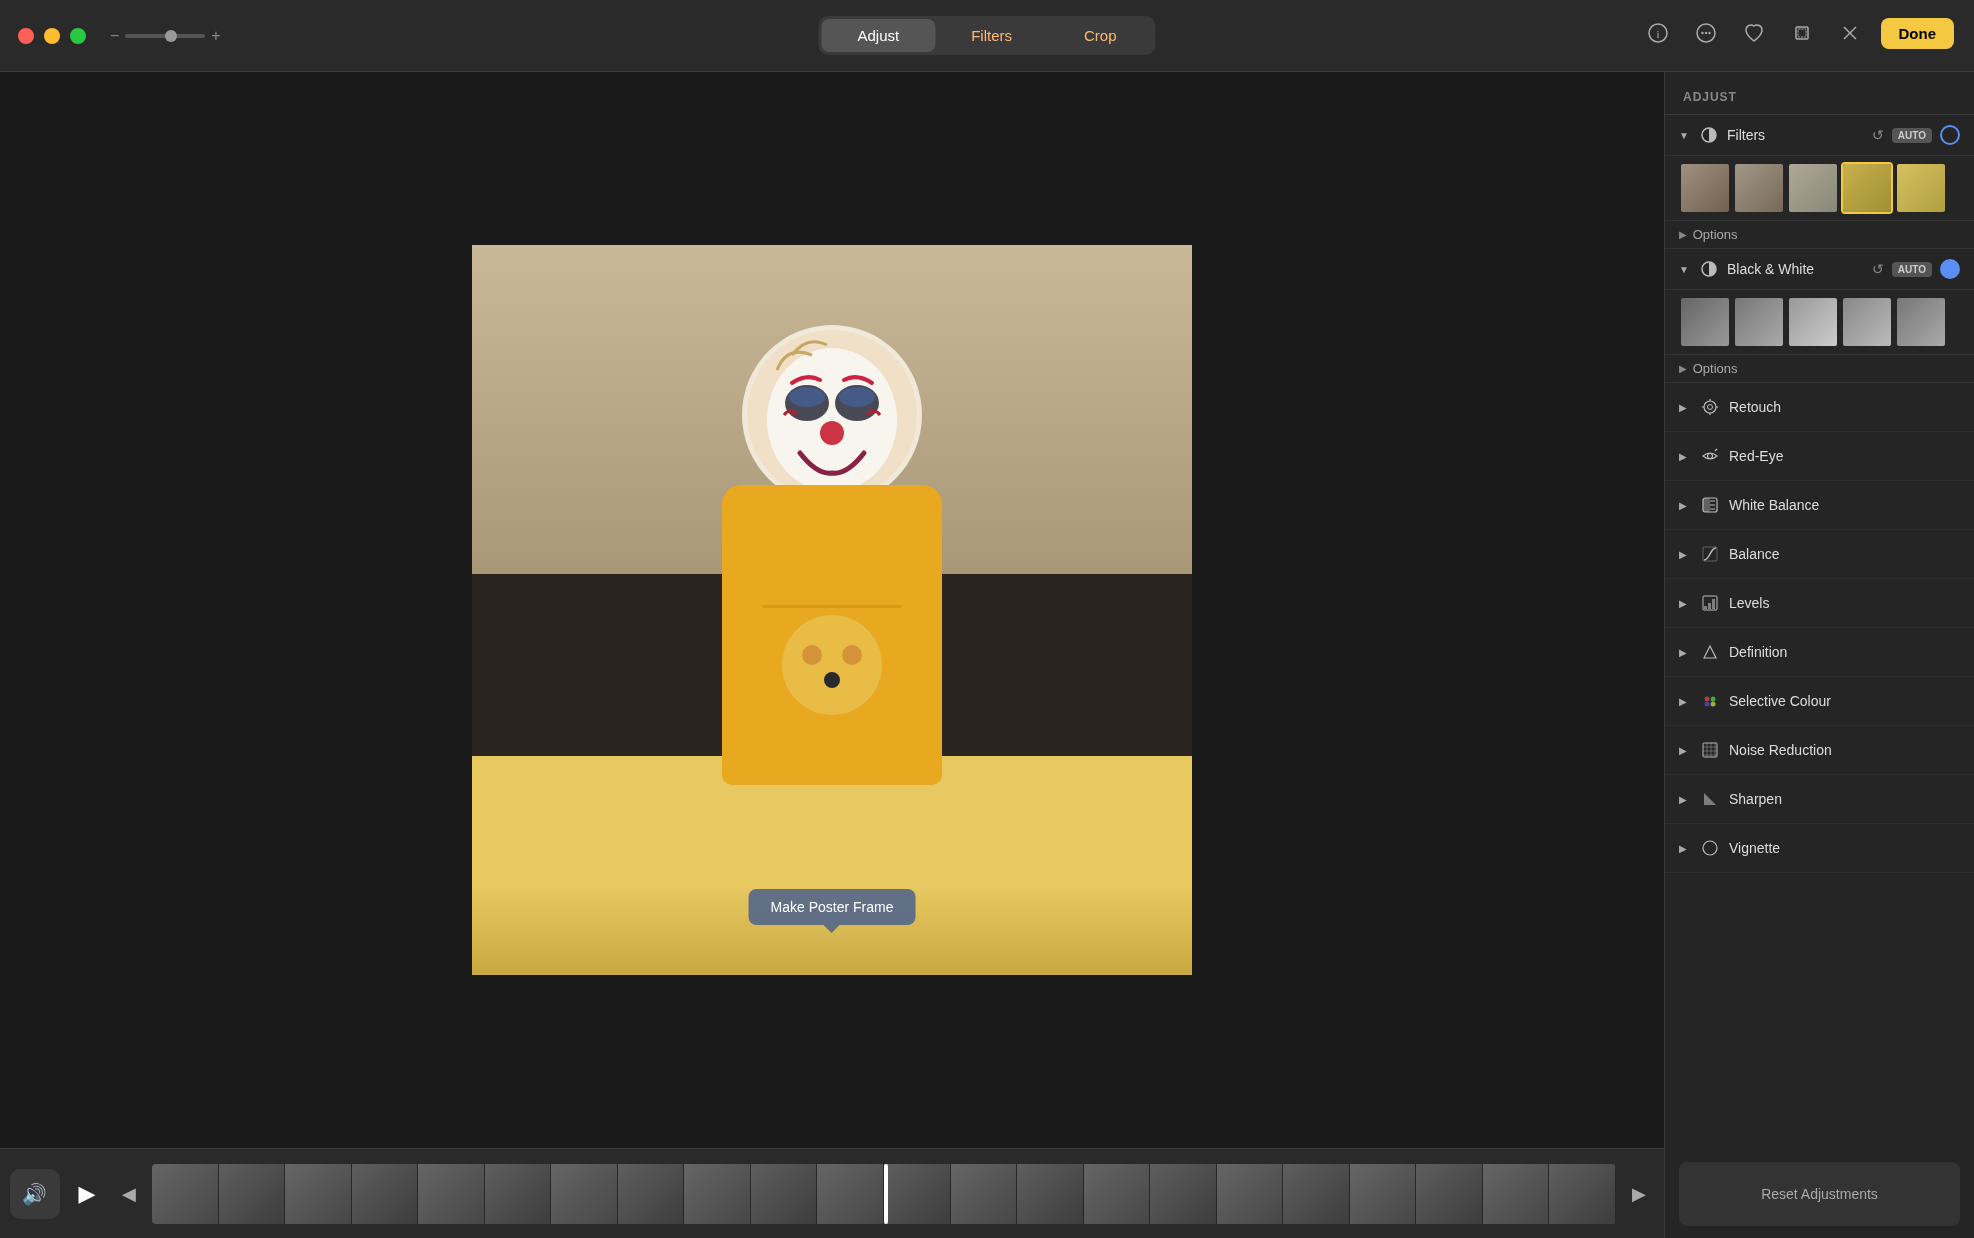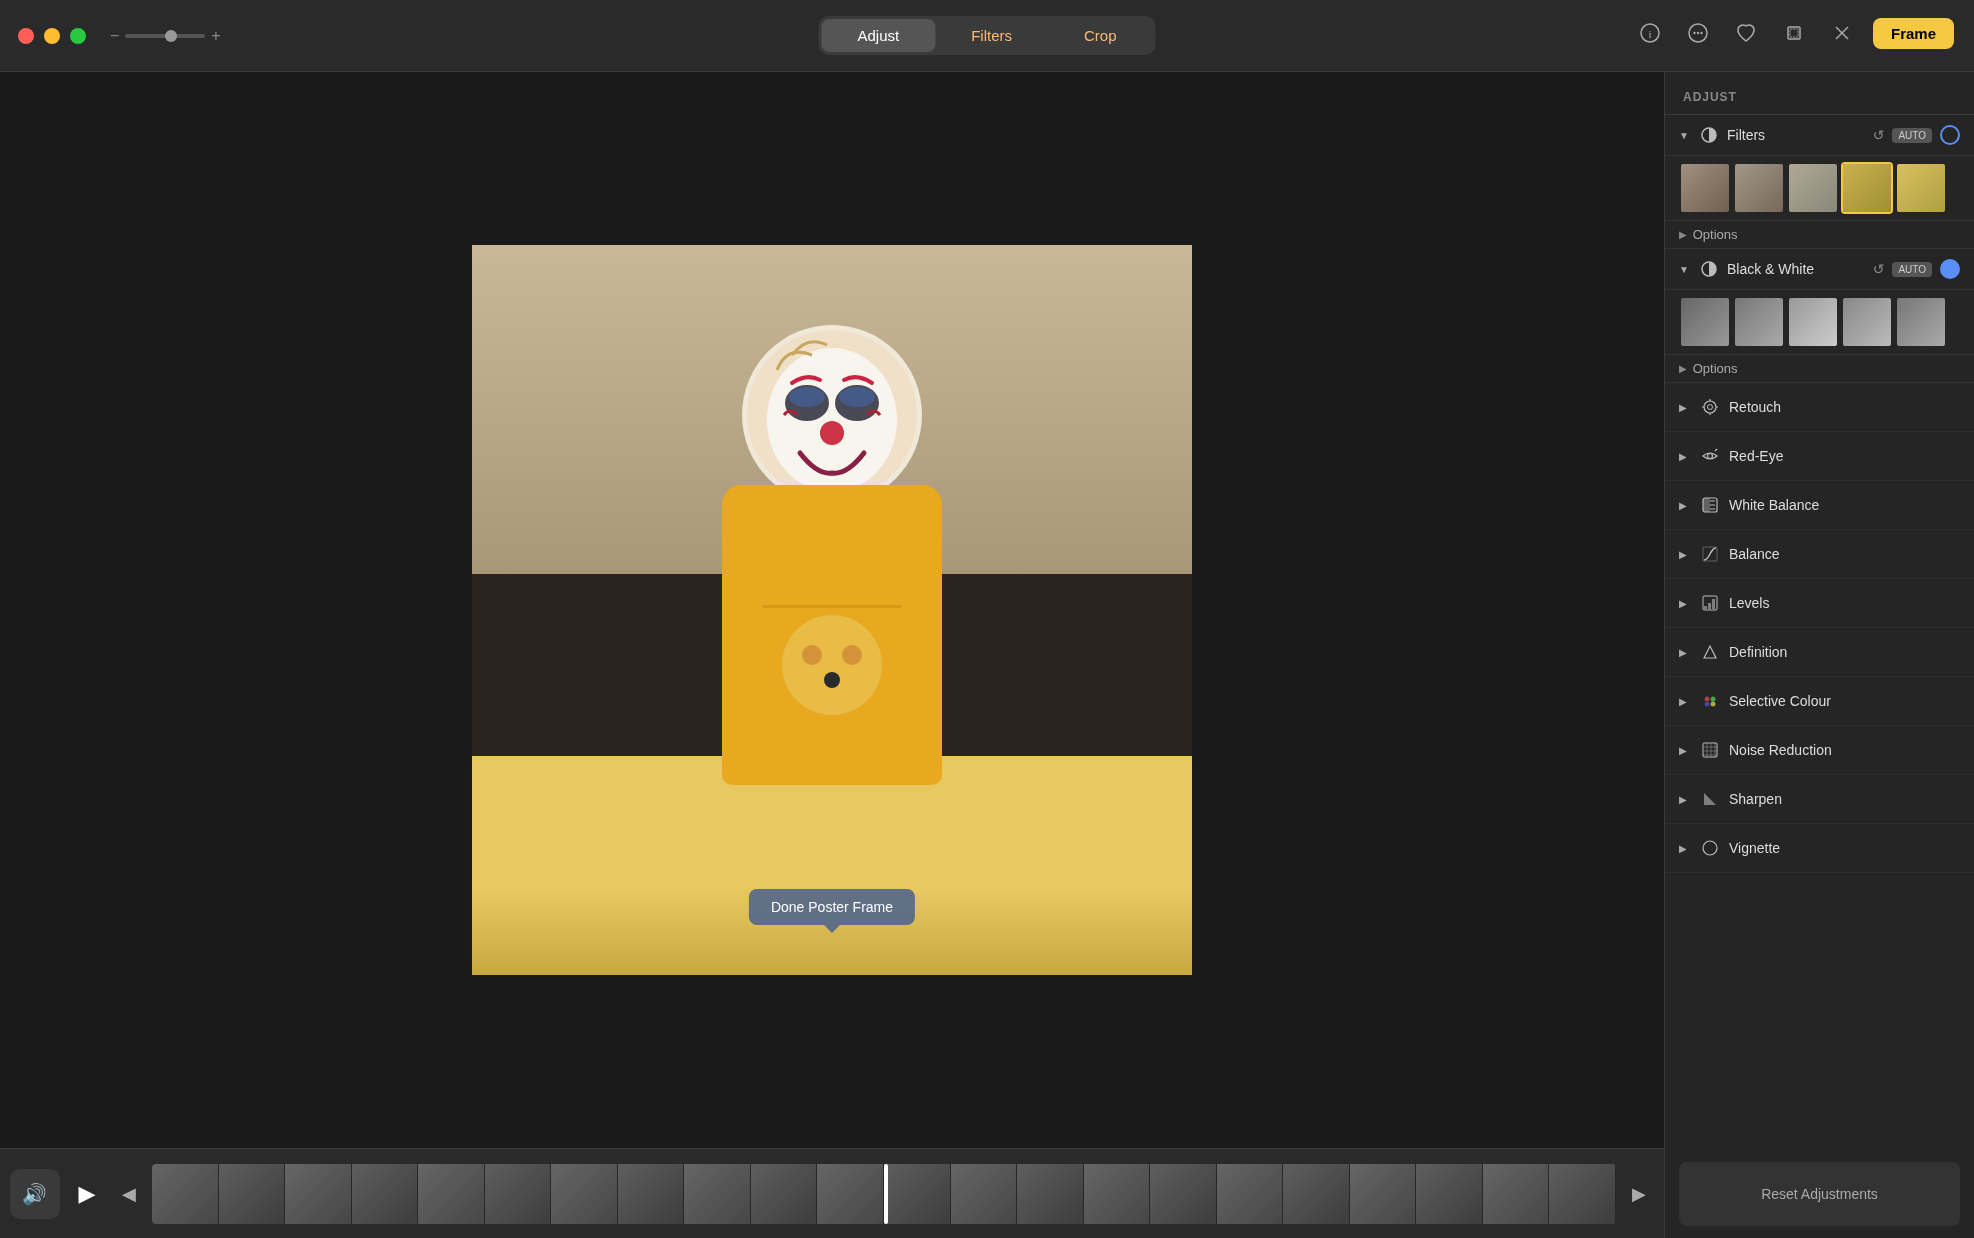--- a/index.html
+++ b/index.html
@@ -340,21 +340,21 @@
       font-size: 14px;
       cursor: pointer;
     }
 
     .auto-badge {
       background: #555;
       color: #ccc;
       font-size: 10px;
       padding: 2px 6px;
       border-radius: 4px;
-      font-weight: 400;
+      font-weight: 700;
       cursor: pointer;
     }
 
     .circle-btn {
       width: 20px; height: 20px;
       border-radius: 50%;
       border: 2px solid #5a8ff5;
       background: transparent;
       cursor: pointer;
     }
@@ -559,21 +559,21 @@
         <rect x="5" y="5" width="12" height="12" rx="1" stroke="#aaa" stroke-width="1.5" fill="none"></rect>
         <rect x="7" y="7" width="8" height="8" rx="0.5" stroke="#aaa" stroke-width="1" fill="none" stroke-dasharray="2,1"></rect>
       </svg>
     </div>
     <div class="toolbar-icon">
       <svg width="22" height="22" viewBox="0 0 22 22" fill="none">
         <line x1="5" y1="17" x2="17" y2="5" stroke="#aaa" stroke-width="1.5"></line>
         <line x1="5" y1="5" x2="17" y2="17" stroke="#aaa" stroke-width="1.5"></line>
       </svg>
     </div>
-    <button class="done-btn">Frame</button>
+    <button class="done-btn">Done</button>
   </div>
 </div>
 
 <div class="main-content">
 
   <div class="video-area">
     <div class="video-container">
       <div class="video-frame">
 
         <div class="video-scene">
@@ -618,21 +618,21 @@
                 <circle cx="130" cy="170" r="10" fill="#c87830" opacity="0.6"></circle>
 
                 <circle cx="110" cy="195" r="8" fill="#2a2a2a"></circle>
 
                 <rect x="40" y="120" width="140" height="3" rx="1" fill="#cc8810" opacity="0.5"></rect>
               </svg>
             </div>
           </div>
         </div>
 
-        <div class="poster-tooltip">Done Poster Frame</div>
+        <div class="poster-tooltip">Make Poster Frame</div>
       </div>
     </div>
 
     <div class="timeline">
       <div class="vol-btn">🔊</div>
       <div class="play-btn">▶</div>
       <div class="nav-btn">◀</div>
 
       <div class="filmstrip">
 

